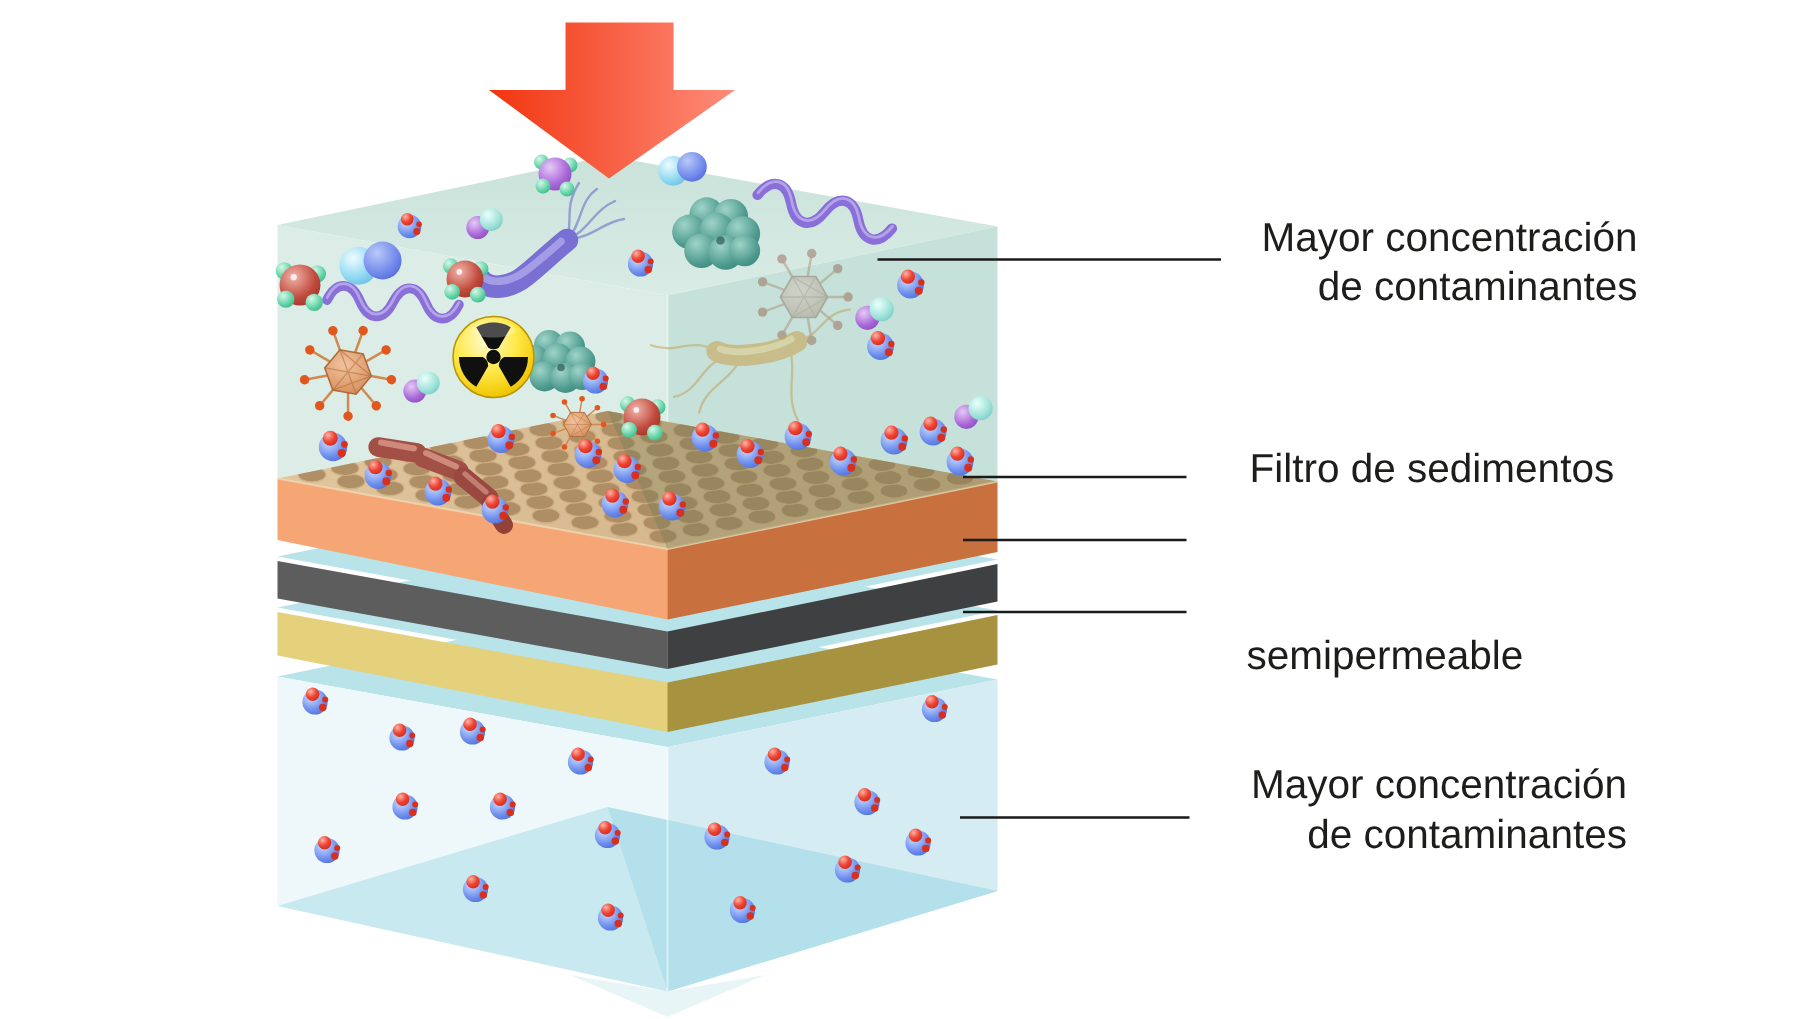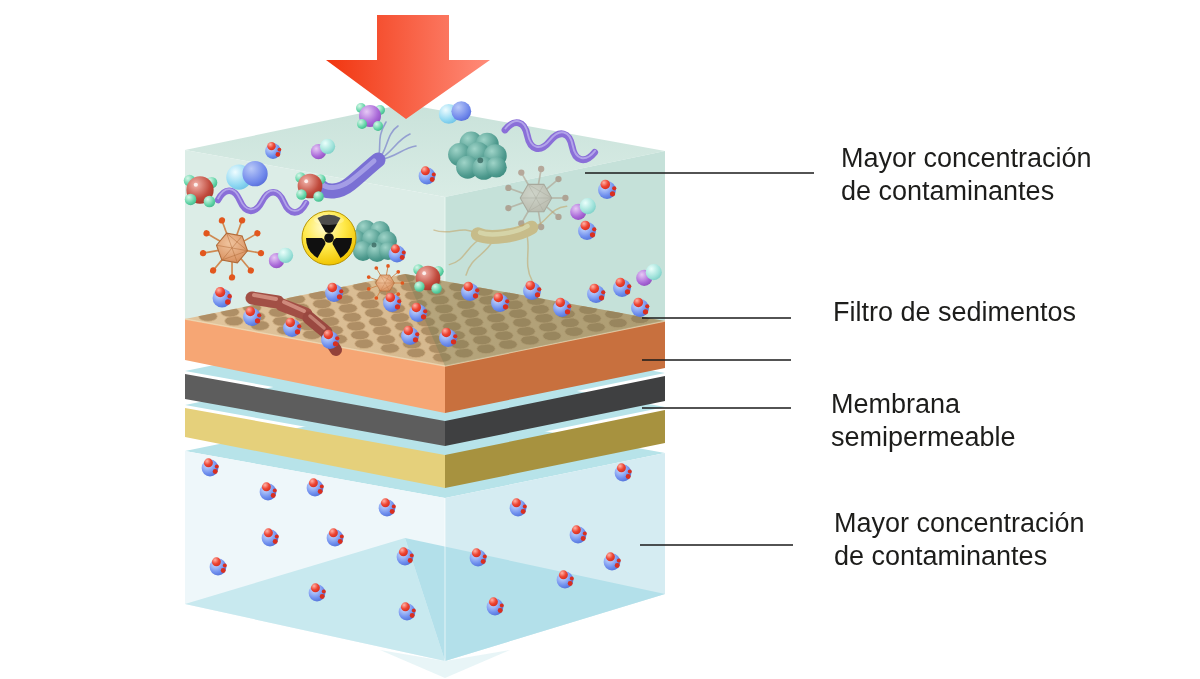--- a/index.html
+++ b/index.html
@@ -1,16 +1,16 @@
 <!DOCTYPE html>
 <html><head>
 <meta charset="utf-8">
 <style>
   html,body{margin:0;padding:0;background:#ffffff;font-family:"Liberation Sans",sans-serif;}
-  .stage{position:relative;width:1200px;height:679px;background:#ffffff;overflow:hidden;}
+  .stage{position:relative;width:1200px;height:679px;background:#ffffff;overflow:hidden;text-align:right;}
   .stage svg{position:absolute;left:0;top:0;}
   .label{position:absolute;font-size:27px;line-height:33px;color:#1d1d1b;white-space:nowrap;}
   .faint{opacity:.5;filter:saturate(.35);}
   .faint2{opacity:.6;}
 </style>
 </head>
 <body>
 
 <div class="stage">
 <svg width="1200" height="679" viewBox="0 0 1200 679">
@@ -409,20 +409,20 @@
 </svg>
 
 <div class="label" style="left:841px;top:142px">
   <span>Mayor concentración</span><br>
   <span>de contaminantes</span>
 </div>
 <div class="label" style="left:833px;top:296px">
   <span>Filtro de sedimentos</span>
 </div>
 <div class="label" style="left:831px;top:388px">
-  <span>Membrana</span><br>
+  <br>
   <span>semipermeable</span>
 </div>
 <div class="label" style="left:834px;top:507px">
   <span>Mayor concentración</span><br>
   <span>de contaminantes</span>
 </div>
 </div>
 
 </body></html>

